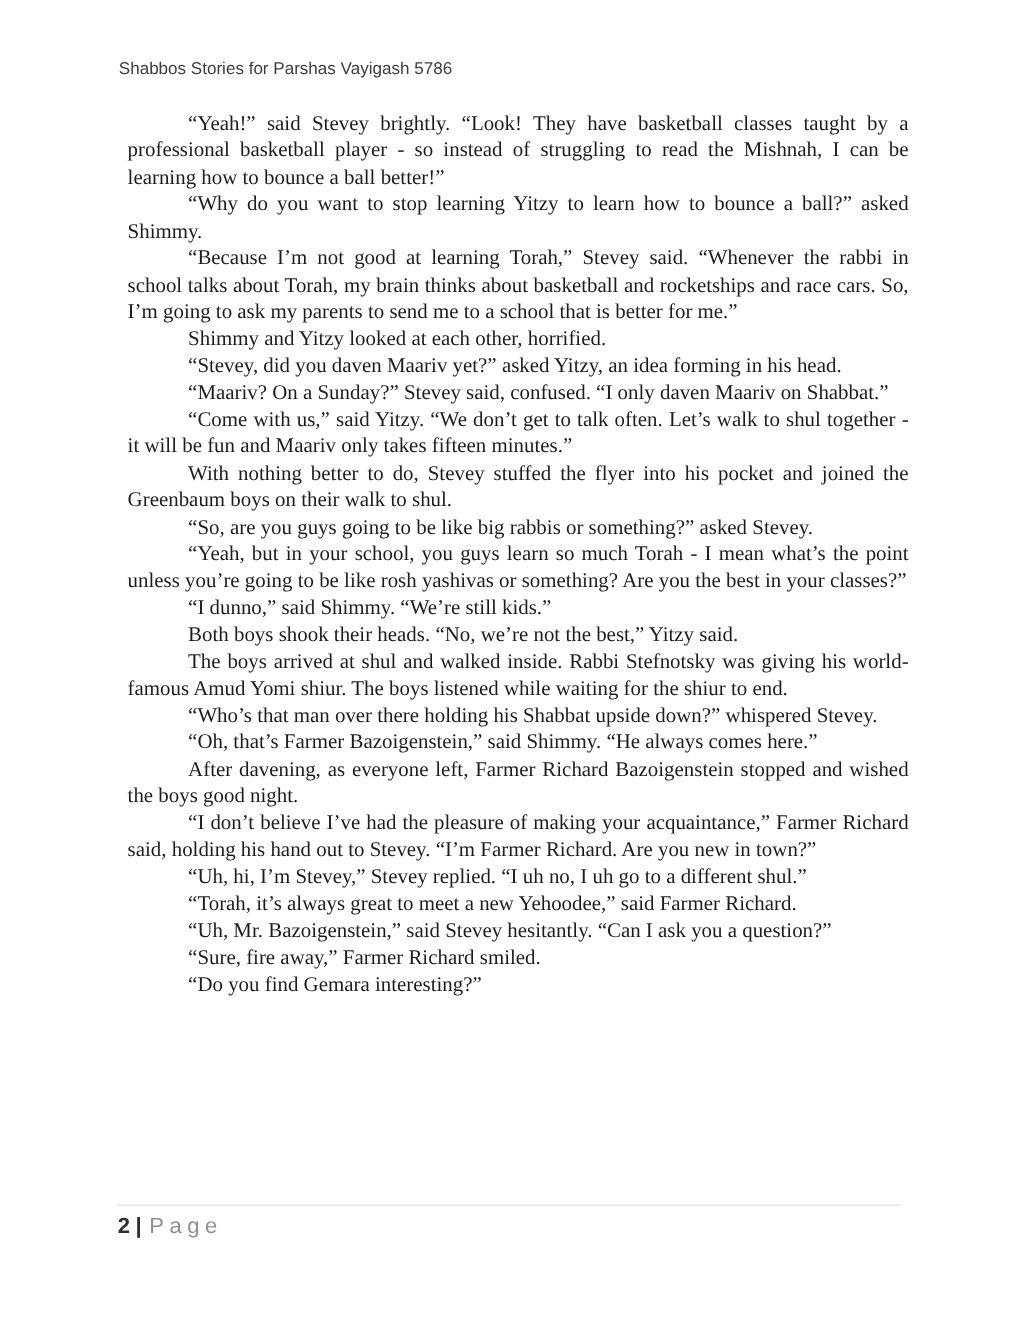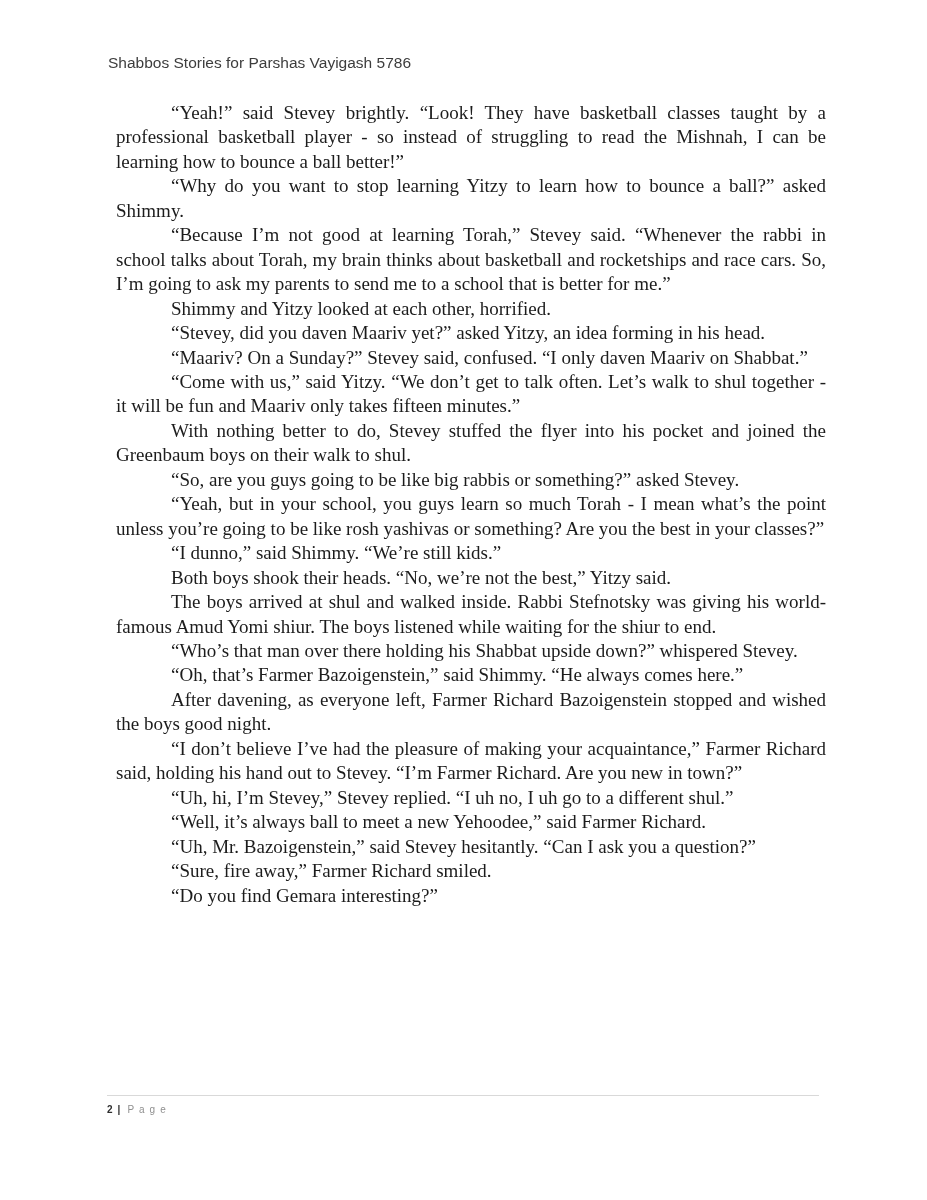--- a/index.html
+++ b/index.html
@@ -46,21 +46,21 @@
     top: 1095px;
     width: 712px;
     height: 1px;
     background: #d9d9d9;
   }
   .footer {
     position: absolute;
     left: 107px;
     top: 1104px;
     font-family: "Liberation Sans", "DejaVu Sans", sans-serif;
-    font-size: 10px;
+    font-size: 20px;
     color: #8f8f8f;
     white-space: nowrap;
   }
   .footer .num {
     font-weight: 700;
     color: #2e2e2e;
   }
   .footer .sep {
     font-weight: 700;
     color: #2e2e2e;
@@ -92,21 +92,21 @@
     <p>“So, are you guys going to be like big rabbis or something?” asked Stevey.</p>
     <p>“Yeah, but in your school, you guys learn so much Torah - I mean what’s the point unless you’re going to be like rosh yashivas or something? Are you the best in your classes?”</p>
     <p>“I dunno,” said Shimmy. “We’re still kids.”</p>
     <p>Both boys shook their heads. “No, we’re not the best,” Yitzy said.</p>
     <p>The boys arrived at shul and walked inside. Rabbi Stefnotsky was giving his world-famous Amud Yomi shiur. The boys listened while waiting for the shiur to end.</p>
     <p>“Who’s that man over there holding his Shabbat upside down?” whispered Stevey.</p>
     <p>“Oh, that’s Farmer Bazoigenstein,” said Shimmy. “He always comes here.”</p>
     <p>After davening, as everyone left, Farmer Richard Bazoigenstein stopped and wished the boys good night.</p>
     <p>“I don’t believe I’ve had the pleasure of making your acquaintance,” Farmer Richard said, holding his hand out to Stevey. “I’m Farmer Richard. Are you new in town?”</p>
     <p>“Uh, hi, I’m Stevey,” Stevey replied. “I uh no, I uh go to a different shul.”</p>
-    <p>“Well, it’s always ball to meet a new Yehoodee,” said Farmer Richard.</p>
+    <p>“Torah, it’s always great to meet a new Yehoodee,” said Farmer Richard.</p>
     <p>“Uh, Mr. Bazoigenstein,” said Stevey hesitantly. “Can I ask you a question?”</p>
     <p>“Sure, fire away,” Farmer Richard smiled.</p>
     <p>“Do you find Gemara interesting?”</p>
   </div>
 
   <div class="footer-rule"></div>
 
   <div class="footer">
     <span class="num">2</span><span class="sep">|</span><span class="word">Page</span>
   </div>

